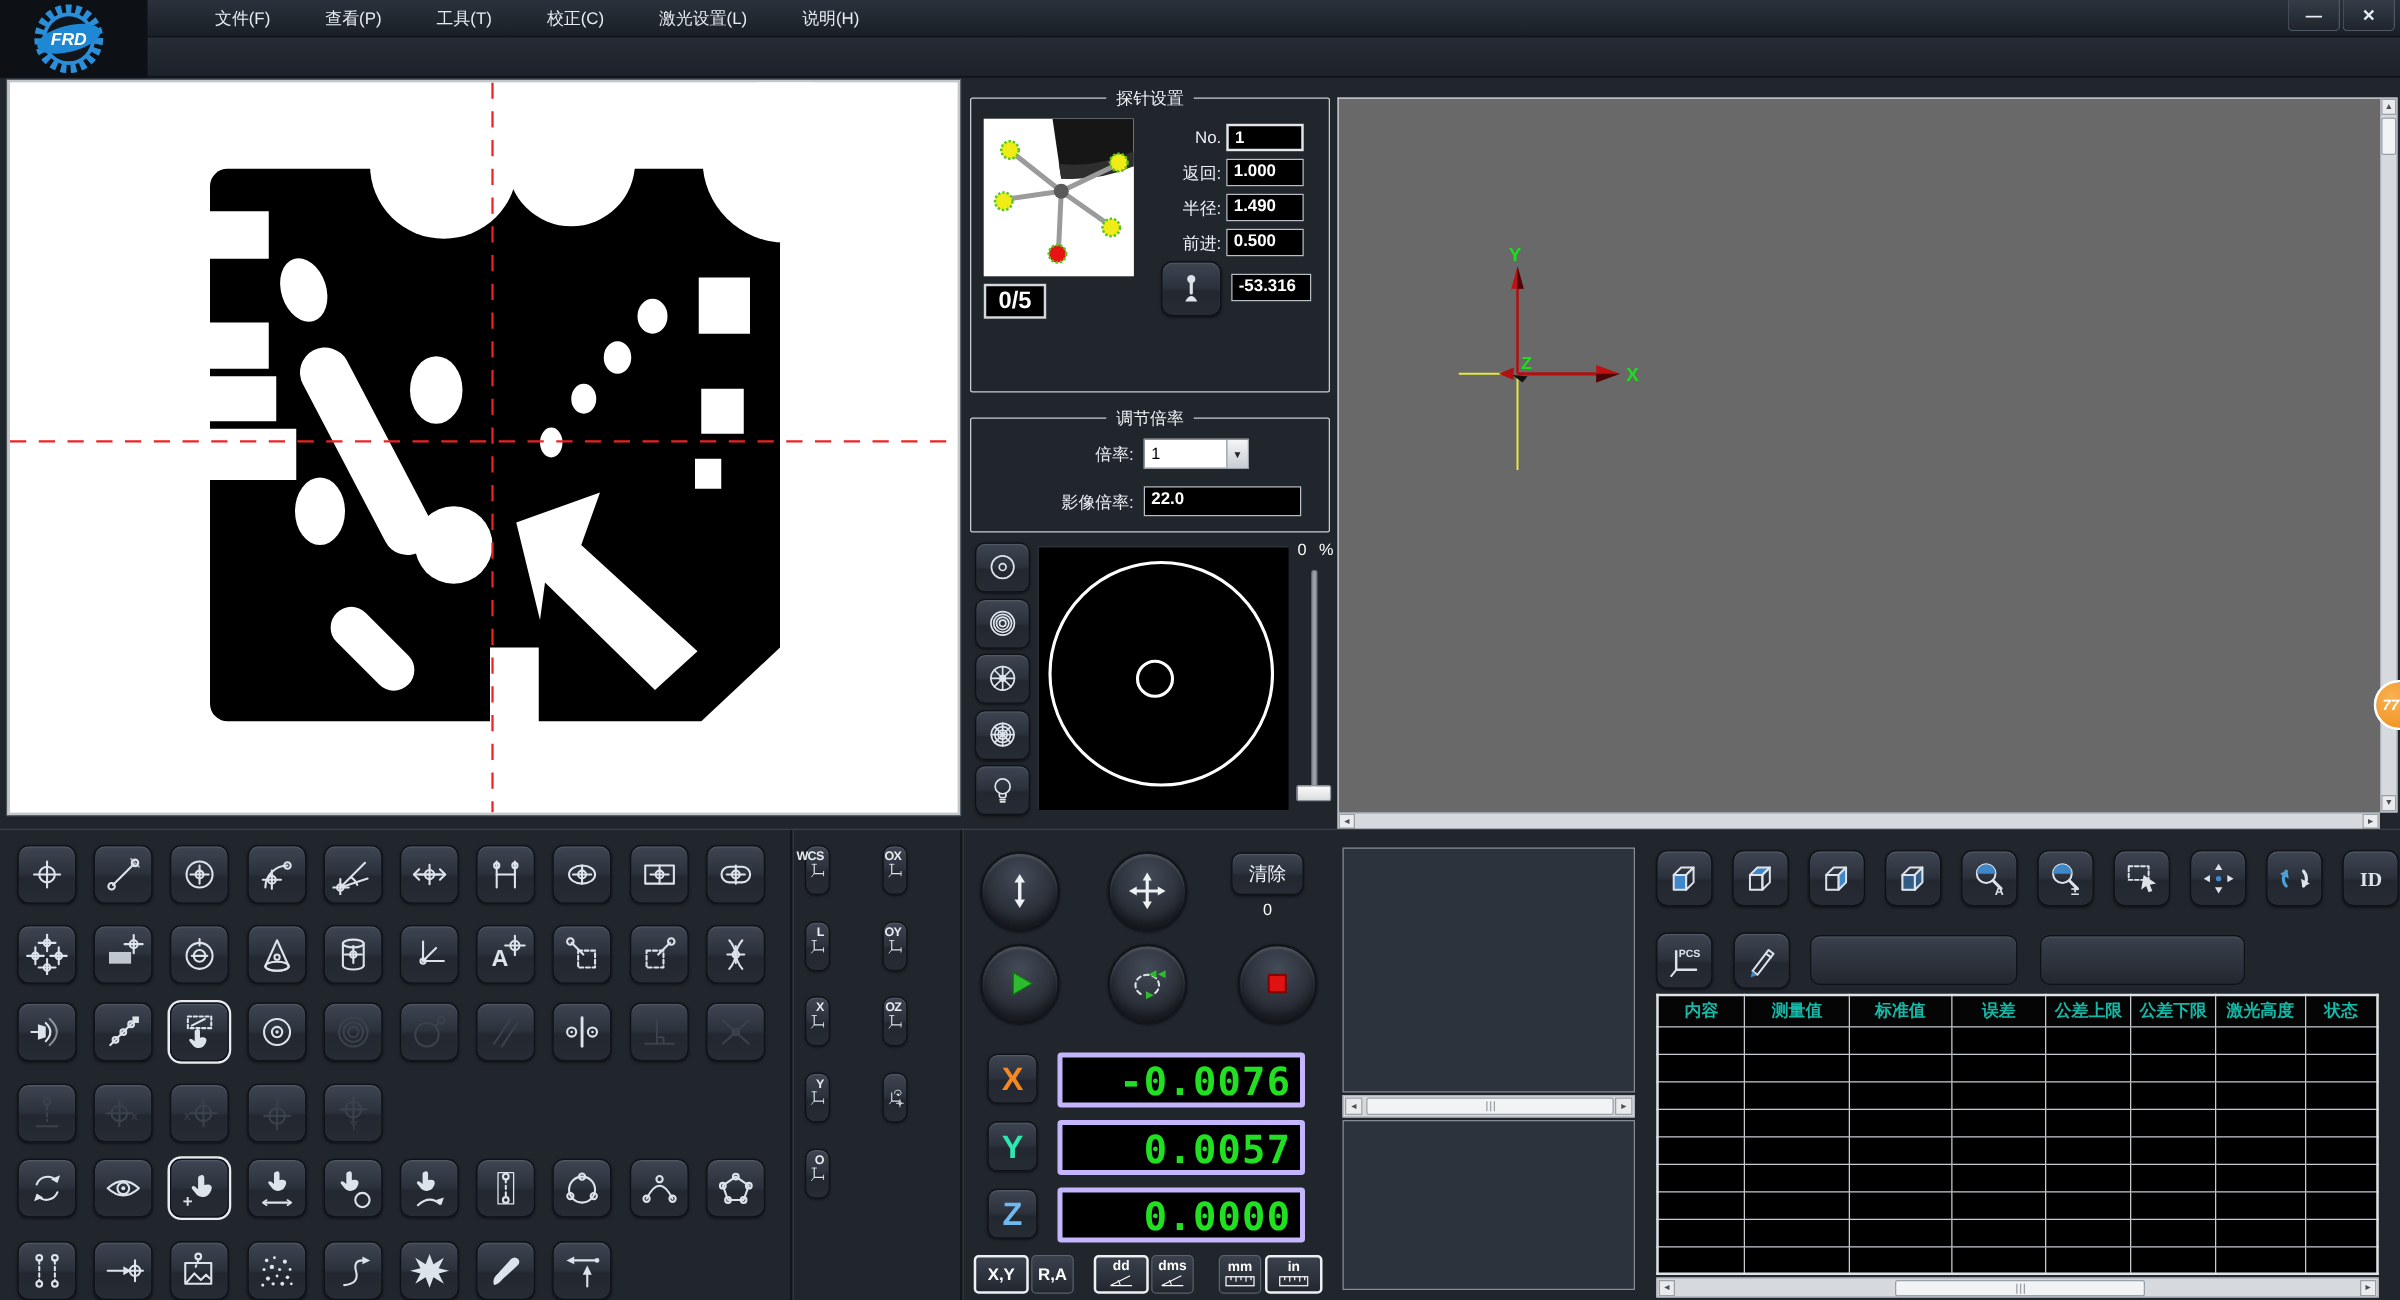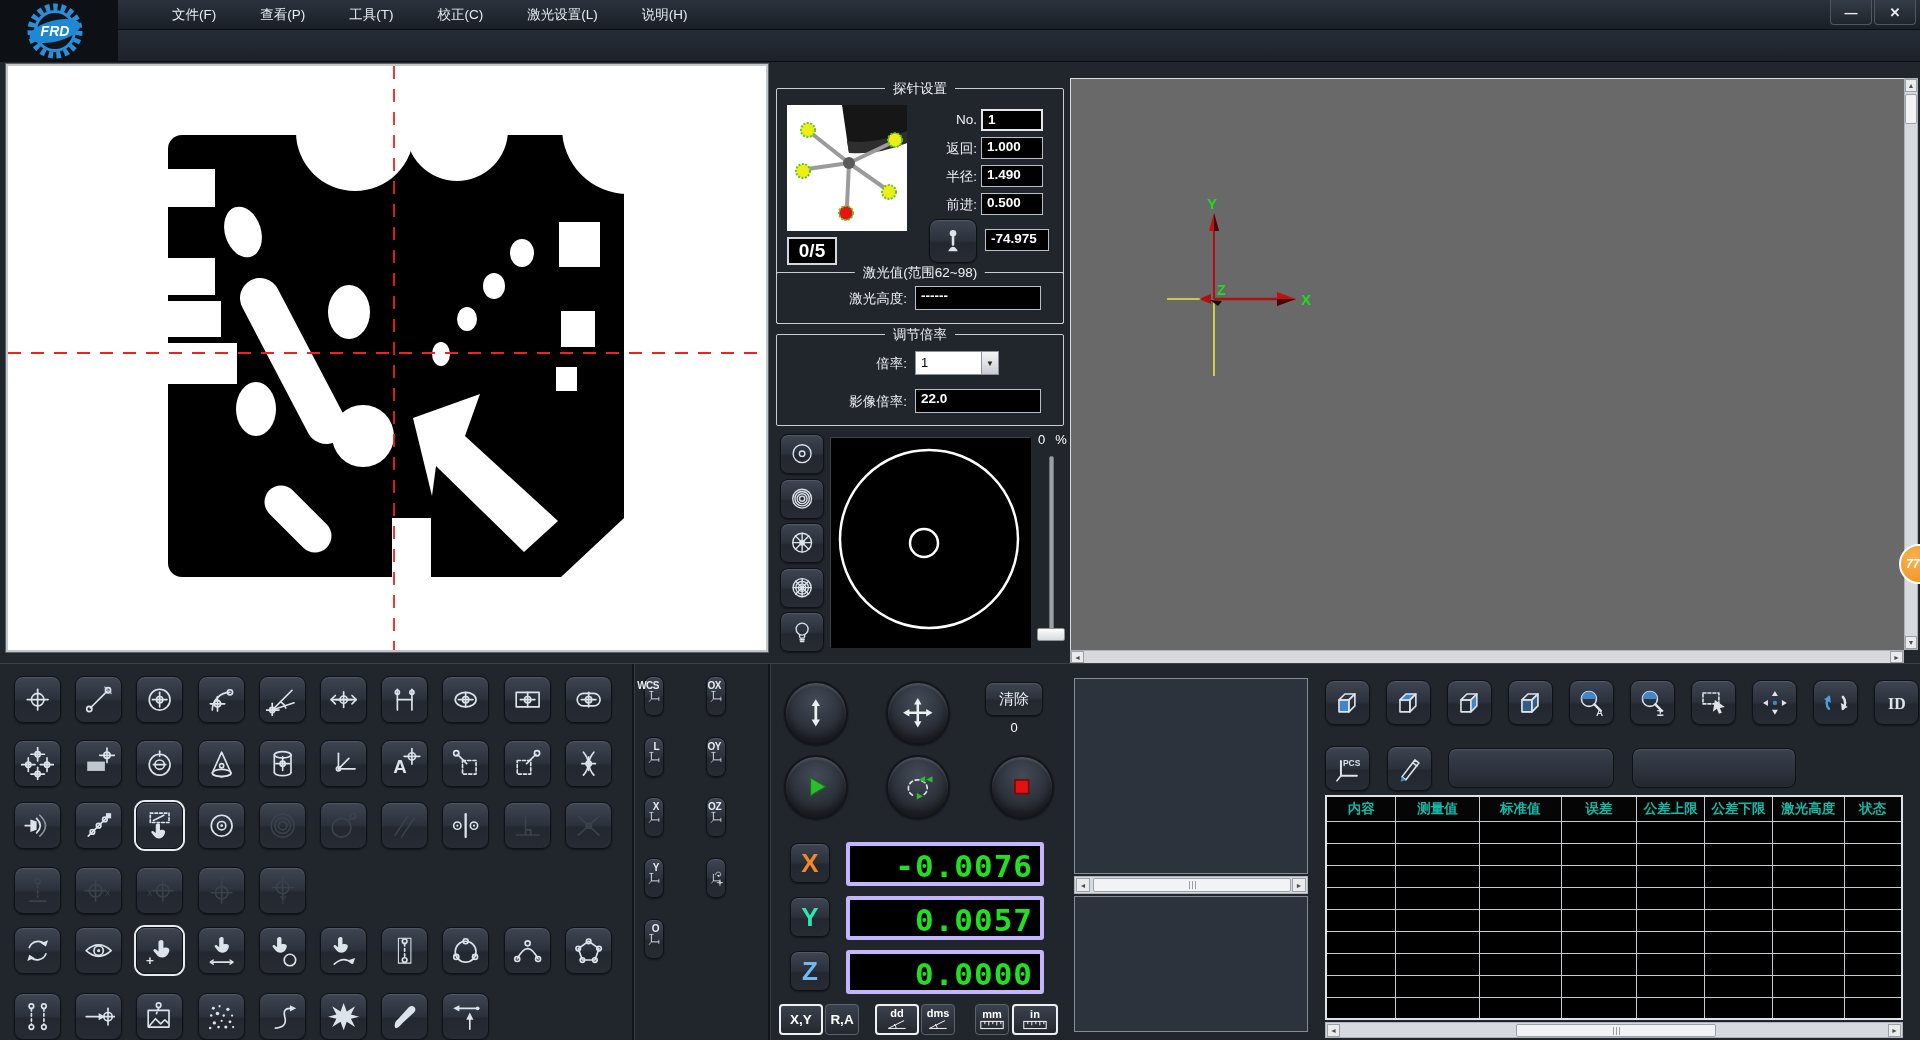--- a/index.html
+++ b/index.html
@@ -192,21 +192,21 @@
       <rect x="384" y="452" width="39" height="60" fill="#fff"></rect>
       <polygon points="405,352 472,328 457,370 550,455 516,486 428,400 424,430" fill="#fff"></polygon>
       <polygon points="616,452 616,512 552,512" fill="#fff"></polygon>
       <g>
         <line x1="386" y1="0" x2="386" y2="584" stroke="#ee2222" stroke-width="1.8" stroke-dasharray="13 10"></line>
         <line x1="0" y1="287" x2="758" y2="287" stroke="#ee2222" stroke-width="1.8" stroke-dasharray="13 10"></line>
       </g>
     </svg>
   </div>
 
-  <div class="abs gbox" style="left:776px;top:88px;width:288px;height:236px">
+  <div class="abs gbox" style="left:776px;top:78px;width:288px;height:236px">
     <div class="gleg">探针设置</div>
     <div class="abs" id="probe-img">
       <svg viewBox="0 0 120 126" width="120" height="126">
         <rect width="120" height="126" fill="#fff"></rect>
         <polygon points="55,0 120,0 120,38 62,48" fill="#161616"></polygon>
         <path d="M62,48 Q92,50 120,38 L120,26 Q88,40 60,36 Z" fill="#2e2e2e"></path>
         <g stroke="#9b9b9b" stroke-width="4" stroke-linecap="round">
           <line x1="62" y1="58" x2="24" y2="28"></line>
             <line x1="62" y1="58" x2="20" y2="64"></line>
           <line x1="62" y1="58" x2="60" y2="101"></line>
@@ -234,28 +234,23 @@
         <div class="flabel" style="left:120px;top:107px;width:80px">前进:</div>
  <div class="abs ffield " style="left:204px;top:104px;width:62px;height:22px">0.500</div>
       </div>
     <div class="abs pushbtn" style="left:152px;top:130px;width:48px;height:44px">
       <svg viewBox="0 0 32 32">
         <circle cx="16" cy="8.5" r="3.4" fill="currentColor" stroke="none"></circle>
         <path d="M16,12 L16,20" stroke-width="2.6"></path>
         <path d="M11,27 Q16,18 21,27 Z" fill="currentColor" stroke="none"></path>
       </svg>
     </div>
-    <div class="abs ffield" style="left:208px;top:140px;width:64px;height:22px">-74.975</div>
+    <div class="abs ffield" style="left:208px;top:140px;width:64px;height:22px">-53.316</div>
   </div>
 
-  <div class="abs gbox" style="left:776px;top:272px;width:288px;height:52px">
-    <div class="gleg">激光值(范围62~98)</div>
-    <div class="flabel" style="left:20px;top:17px;width:110px">激光高度:</div>
-    <div class="abs ffield" style="left:138px;top:13px;width:126px;height:24px">------</div>
-  </div>
 
   <div class="abs gbox" style="left:776px;top:334px;width:288px;height:92px">
     <div class="gleg">调节倍率</div>
     <div class="flabel" style="left:20px;top:20px;width:110px">倍率:</div>
     <div class="abs" id="magdrop">
       <span class="val">1</span>
       <span class="arr">▼</span>
     </div>
     <div class="flabel" style="left:20px;top:58px;width:110px">影像倍率:</div>
     <div class="abs ffield" style="left:138px;top:54px;width:126px;height:24px">22.0</div>

